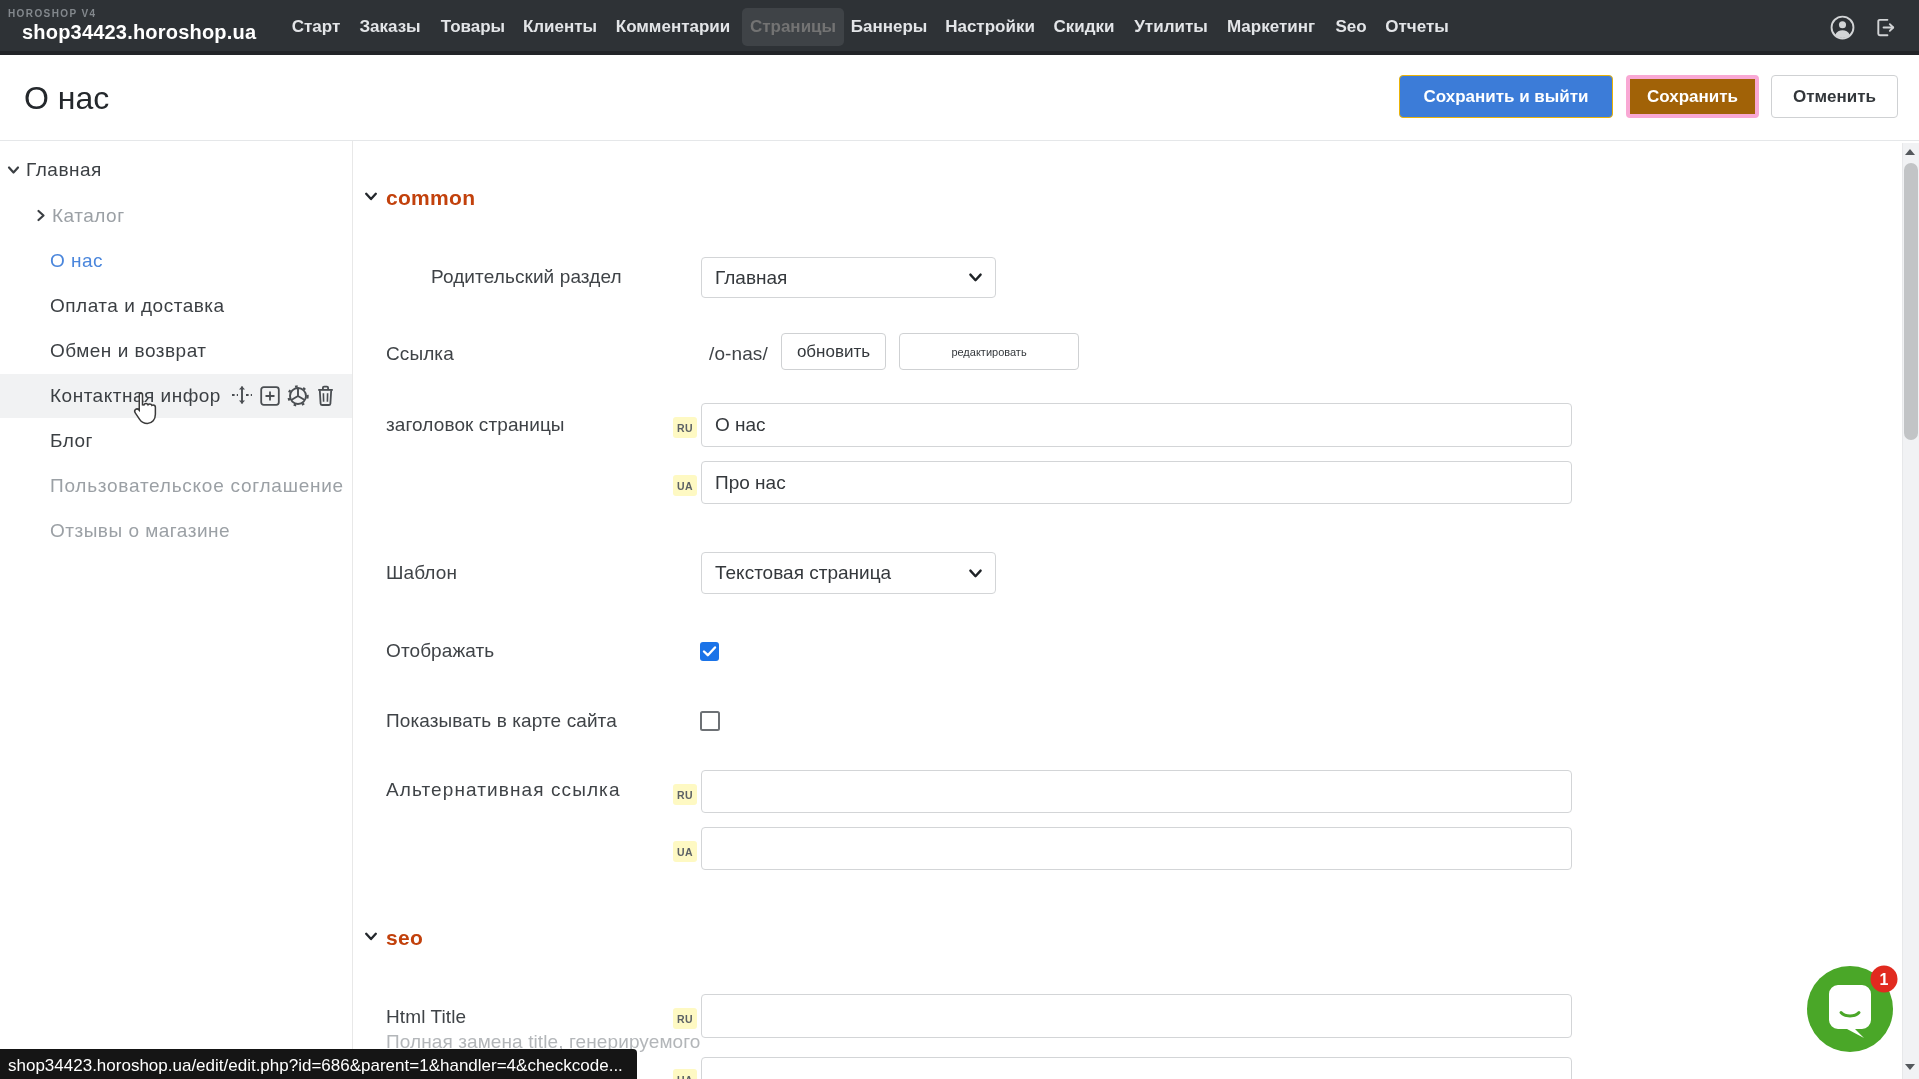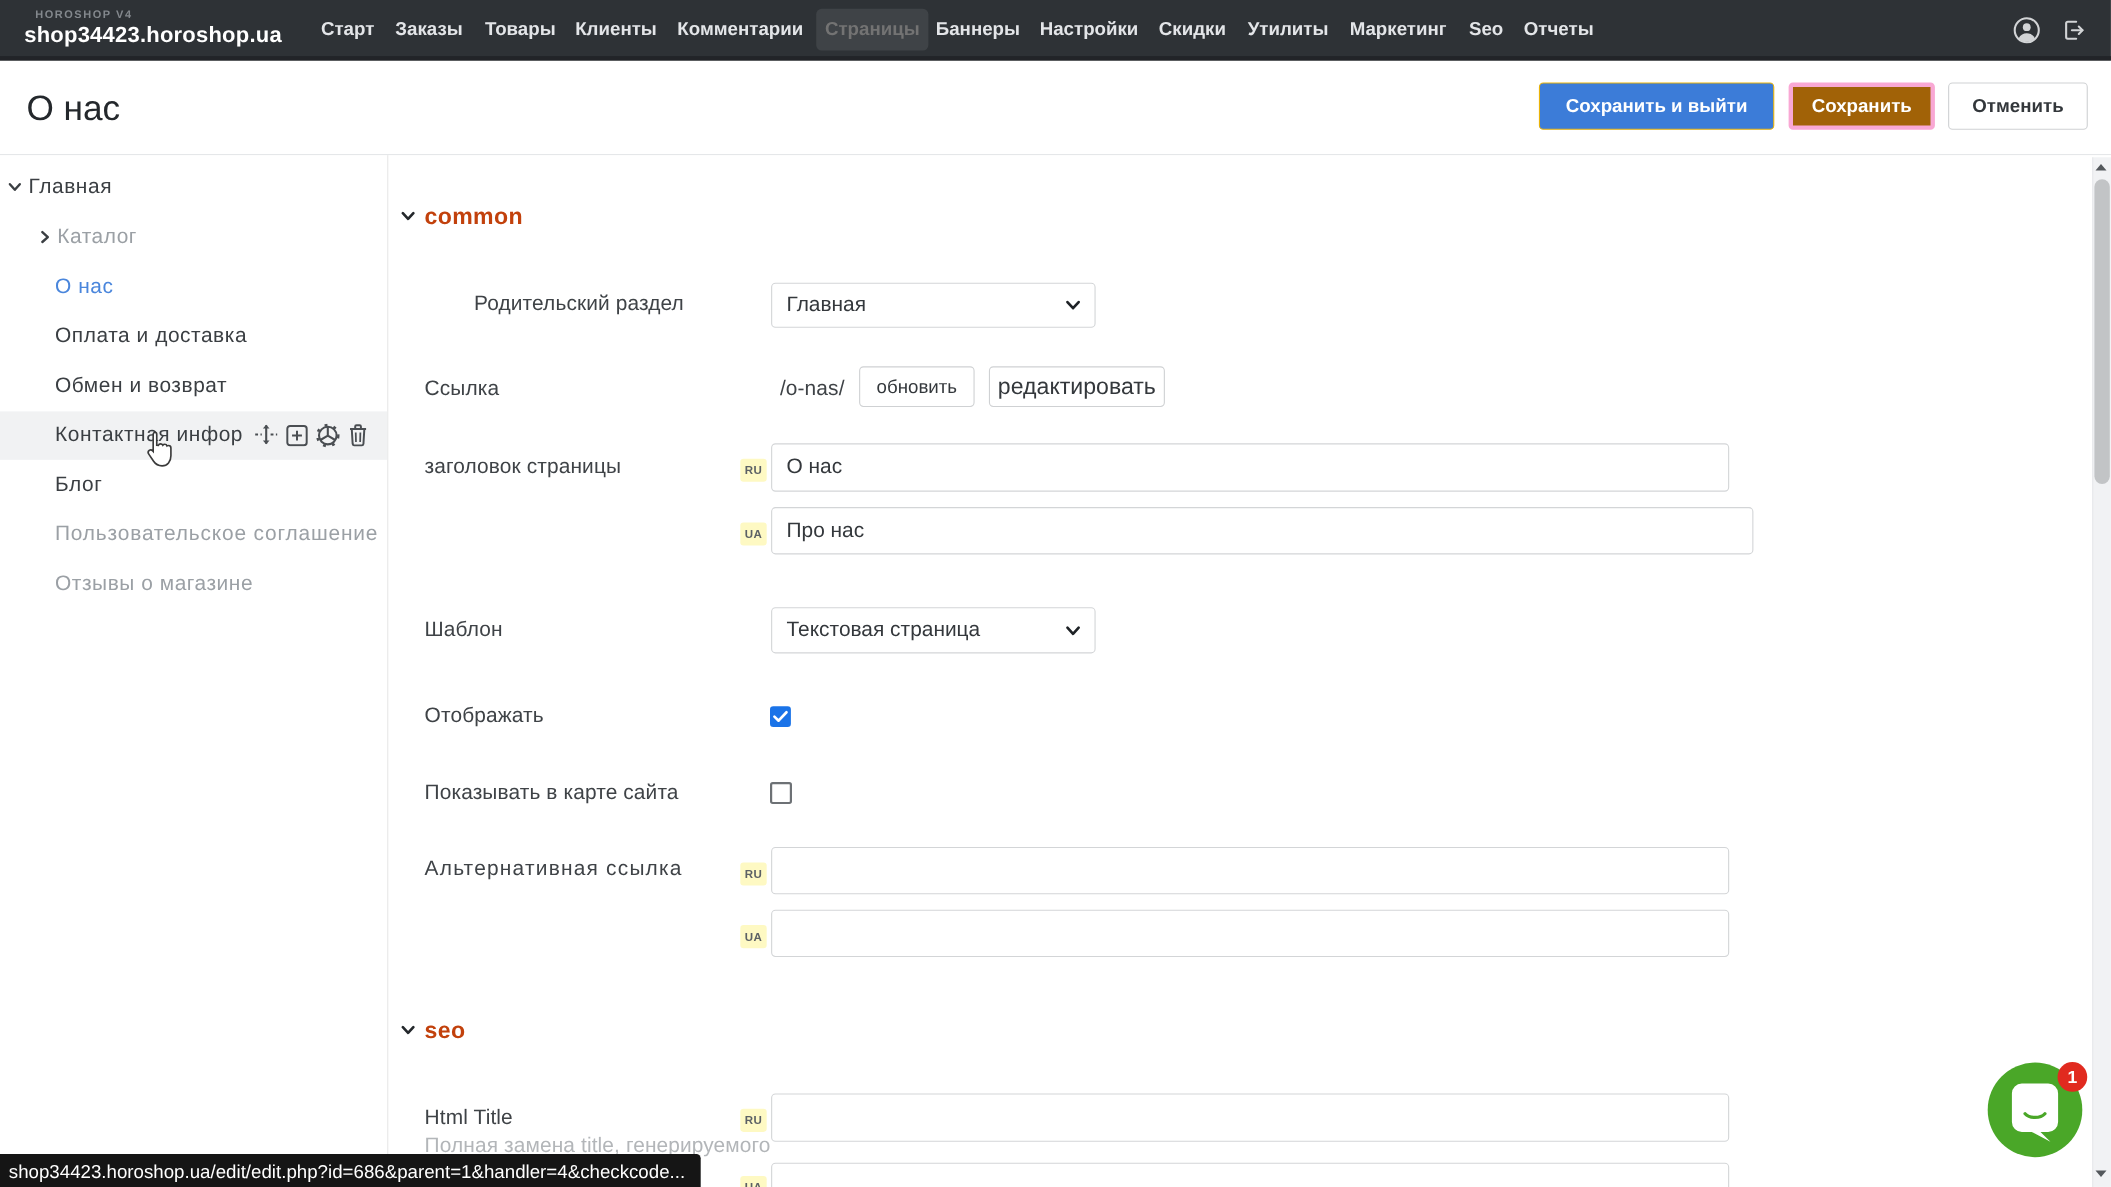--- a/index.html
+++ b/index.html
@@ -18,21 +18,21 @@
   justify-content:center;letter-spacing:.3px;}
 .btn{position:absolute;border-radius:4px;display:flex;align-items:center;justify-content:center;
   white-space:nowrap;box-sizing:border-box;}
 .hdr{position:absolute;left:386px;font-size:21px;font-weight:bold;letter-spacing:.3px;color:#c2410c;line-height:23px;}
 </style>
 </head>
 <body>
 
 <div class="ab" style="left:0;top:0;width:1919px;height:55px;background:#2e3236;"></div>
 <div class="ab" style="left:0;top:51px;width:1919px;height:4px;background:#222428;"></div>
-<div class="ab" style="left:32px;top:8px;font-size:10px;font-weight:bold;letter-spacing:1.4px;color:#83888d;">HOROSHOP V4</div>
+<div class="ab" style="left:8px;top:8px;font-size:10px;font-weight:bold;letter-spacing:1.4px;color:#83888d;">HOROSHOP V4</div>
 <div class="ab" style="left:22px;top:21px;font-size:20px;font-weight:bold;color:#fff;letter-spacing:.2px;">shop34423.horoshop.ua</div>
 
 <div class="ab" style="left:742px;top:8px;width:102px;height:38px;background:#3f4347;border-radius:5px;"></div>
 <div class="nav" style="left:316px;">Старт</div>
 <div class="nav" style="left:390px;">Заказы</div>
 <div class="nav" style="left:473px;">Товары</div>
 <div class="nav" style="left:560px;">Клиенты</div>
 <div class="nav" style="left:673px;">Комментарии</div>
 <div class="nav" style="left:793px;color:#737373;">Страницы</div>
 <div class="nav" style="left:889px;">Баннеры</div>
@@ -114,29 +114,29 @@
 <div class="inp" style="left:701px;top:257px;width:293px;height:39px;">
     <span>Главная</span>
  <svg style="position:absolute;right:12px;top:14px;" width="15" height="11" viewBox="0 0 15 11">
   <path d="M2.4 2.6 L7.5 8.2 L12.6 2.6" fill="none" stroke="#1e2226" stroke-width="2.4" stroke-linecap="round" stroke-linejoin="round"></path>
  </svg>
 </div>
 
 <div class="lbl" style="left:386px;top:343px;">Ссылка</div>
 <div class="lbl" style="left:709px;top:343px;">/o-nas/</div>
 <div class="btn" style="left:781px;top:333px;width:105px;height:37px;background:#fff;border:1px solid #cfd1d3;color:#34383c;font-size:17px;">обновить</div>
-<div class="btn" style="left:899px;top:333px;width:160px;height:37px;background:#fff;border:1px solid #cfd1d3;color:#34383c;font-size:21px;">редактировать</div>
+<div class="btn" style="left:899px;top:333px;width:180px;height:37px;background:#fff;border:1px solid #cfd1d3;color:#34383c;font-size:11px;">редактировать</div>
 
 <div class="lbl" style="left:386px;top:414px;">заголовок страницы</div>
 <div class="badge" style="left:673px;top:417px;">RU</div>
 <div class="inp" style="left:701px;top:403px;width:869px;height:42px;">
     <span>О нас</span>
   </div>
 <div class="badge" style="left:673px;top:475px;">UA</div>
-<div class="inp" style="left:701px;top:461px;width:869px;height:41px;padding-left:22px;">
+<div class="inp" style="left:701px;top:461px;width:869px;height:41px;">
     <span>Про нас</span>
   </div>
 
 <div class="lbl" style="left:386px;top:562px;">Шаблон</div>
 <div class="inp" style="left:701px;top:552px;width:293px;height:40px;">
     <span>Текстовая страница</span>
  <svg style="position:absolute;right:12px;top:15px;" width="15" height="11" viewBox="0 0 15 11">
   <path d="M2.4 2.6 L7.5 8.2 L12.6 2.6" fill="none" stroke="#1e2226" stroke-width="2.4" stroke-linecap="round" stroke-linejoin="round"></path>
  </svg>
 </div>

